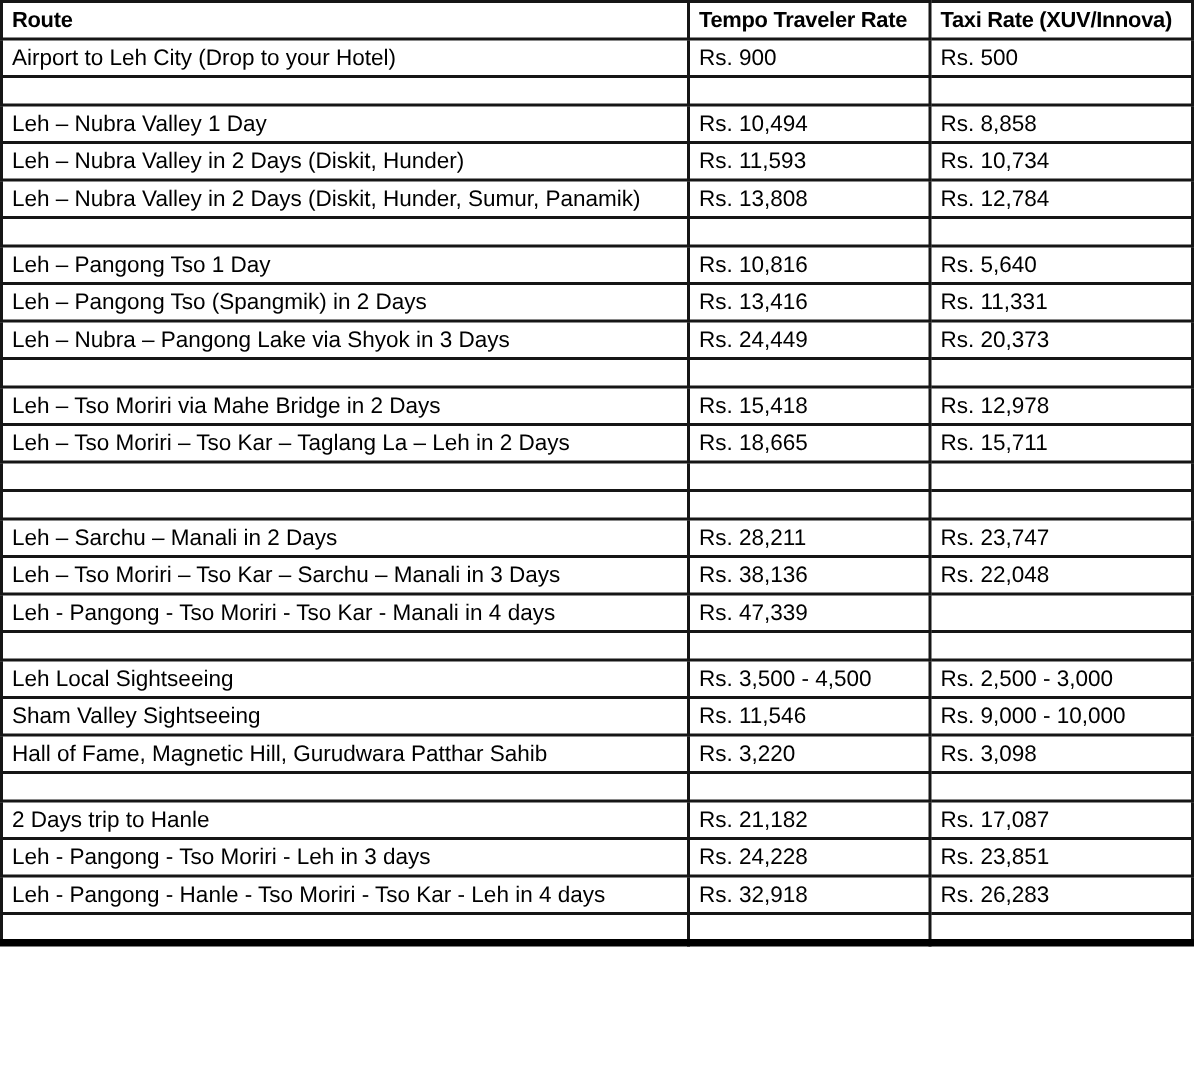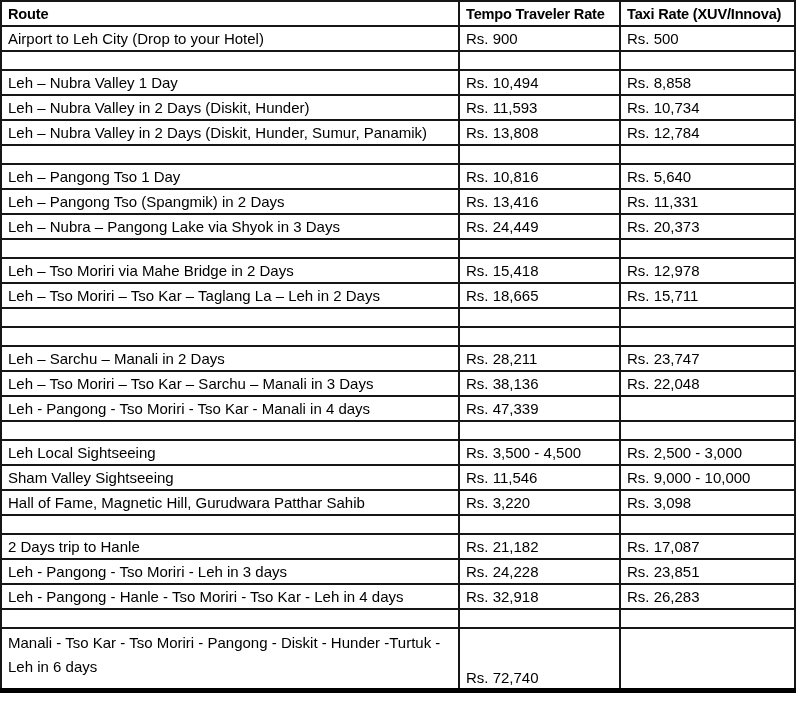--- a/index.html
+++ b/index.html
@@ -191,19 +191,14 @@
       <tr class="data-row">
         <td class="route-cell">Leh - Pangong - Hanle - Tso Moriri - Tso Kar - Leh in 4 days</td>
         <td class="rate-cell">Rs. 32,918</td>
         <td class="rate-cell">Rs. 26,283</td>
       </tr>
       <tr class="empty-row">
         <td class="route-cell"></td>
         <td class="rate-cell"></td>
         <td class="rate-cell"></td>
       </tr>
-      <tr class="tall-row">
-        <td class="route-cell">Manali - Tso Kar - Tso Moriri - Pangong - Diskit - Hunder -Turtuk - Leh in 6 days</td>
-        <td class="rate-cell">Rs. 72,740</td>
-        <td class="rate-cell"></td>
-      </tr>
     </tbody>
 </table>
 
 </body></html>

